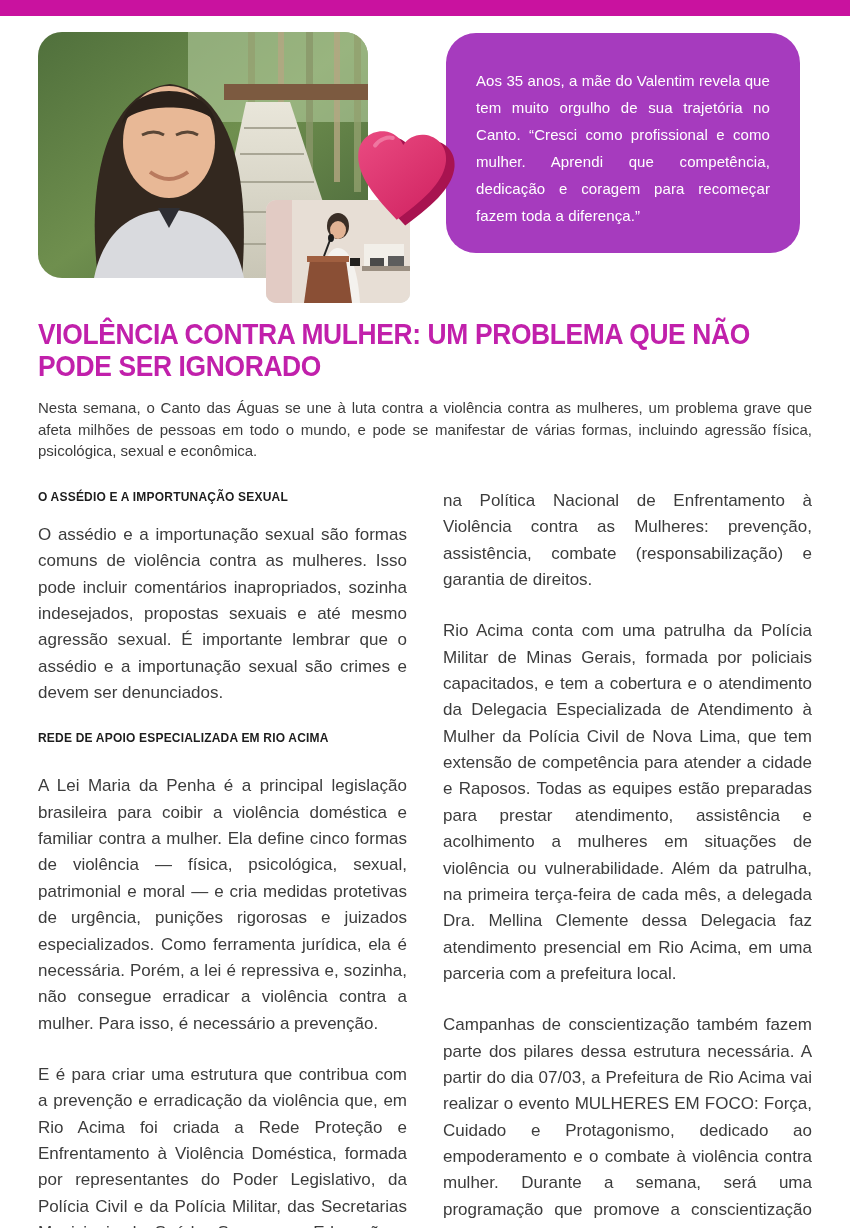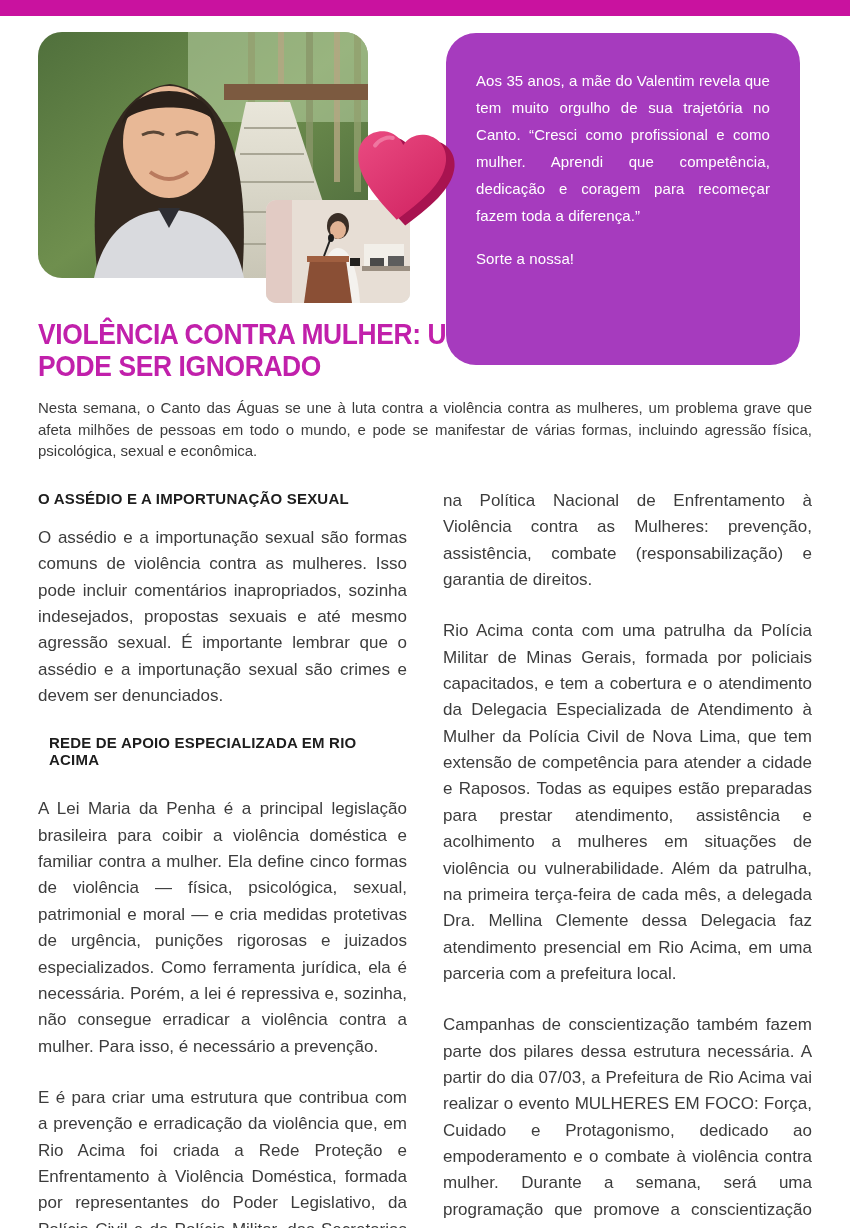--- a/index.html
+++ b/index.html
@@ -15,21 +15,21 @@
     position:absolute;left:0;top:0;width:850px;height:16px;
     background:#c9129f;
   }
   .hero{position:relative;width:850px;height:312px;}
   .photo{position:absolute;overflow:hidden;background:#dcdcd4;}
   .photo svg{display:block;}
   .photo-portrait{left:38px;top:32px;width:330px;height:246px;border-radius:24px;z-index:1;}
   .photo-podium{left:266px;top:200px;width:144px;height:103px;border-radius:10px;z-index:2;}
   .heart{position:absolute;left:342px;top:122px;width:120px;height:120px;z-index:4;}
   .quote-box{
-    position:absolute;left:446px;top:33px;width:354px;height:332px;
+    position:absolute;left:446px;top:33px;width:354px;height:220px;
     background:#a63bbe;border-radius:30px;z-index:3;
     box-sizing:border-box;padding:34px 30px;
     color:#ffffff;
   }
   .quote-box p{
     margin:0 0 16px;font-size:15px;line-height:27px;
     text-align:justify;letter-spacing:.1px;
   }
   .quote-box p.closing{margin:11px 0 0;text-align:left;}
   .headline{
@@ -48,23 +48,23 @@
     text-align:justify;
   }
   .columns{
     display:flex;gap:36px;
     margin:26px 38px 0;
   }
   .col{flex:1;min-width:0;}
   .col-heading{
     margin:2px 0 18px;
     color:#1d1d1d;
-    font-size:15px;font-weight:700;letter-spacing:.2px;
+    font-size:12px;font-weight:700;letter-spacing:.2px;
   }
-  .col-heading.spaced{margin:6px 11px 28px;}
+  .col-heading.spaced{margin:6px 0 28px;}
   .para{
     margin:0 0 25px;
     color:#3c3c3c;
     font-size:17px;line-height:1.55;
     text-align:justify;
   }
 </style>
 </head>
 <body>
 

